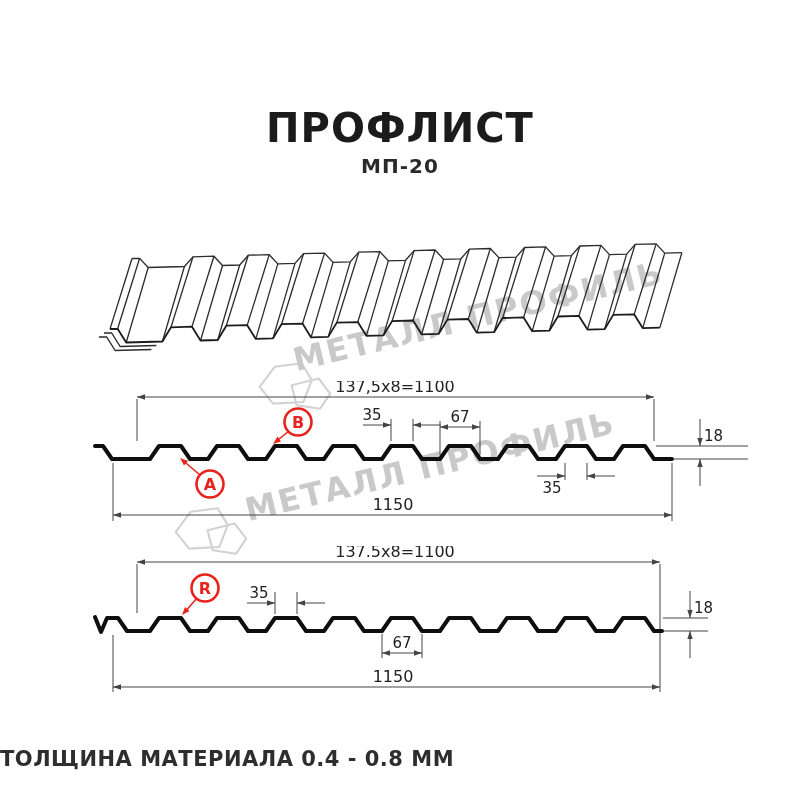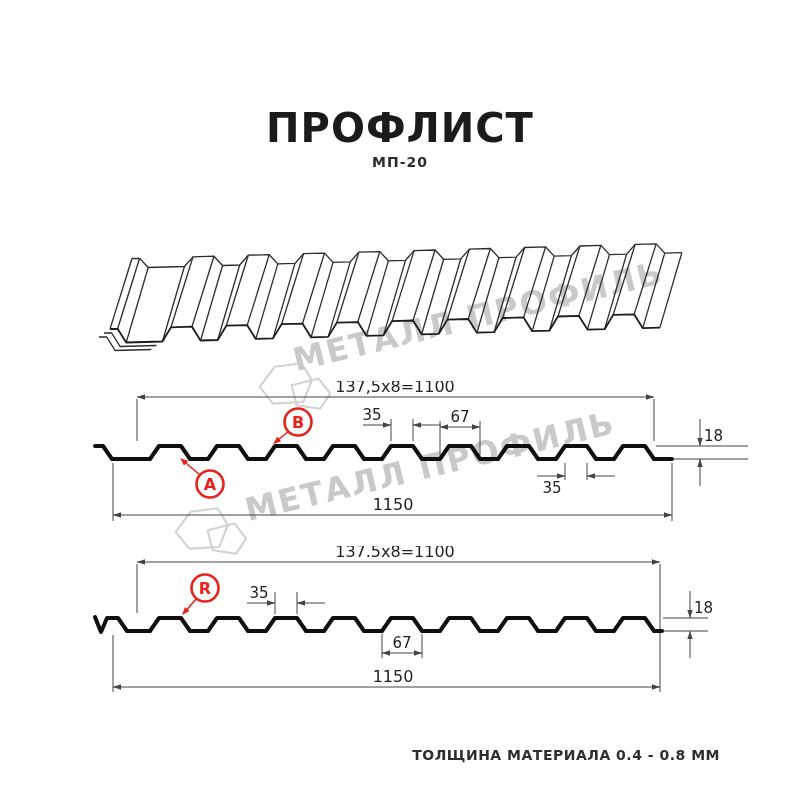--- a/index.html
+++ b/index.html
@@ -1,23 +1,23 @@
 <!DOCTYPE html>
 <html><head>
 <meta charset="utf-8">
 <style>
   html,body{margin:0;padding:0;background:#fff;}
   .page{position:relative;width:800px;height:800px;background:#ffffff;overflow:hidden;
         font-family:"DejaVu Sans","Liberation Sans",sans-serif;margin-top:41px;}
   .title{position:absolute;top:64px;left:0;width:800px;text-align:center;
          font-size:40px;font-weight:bold;letter-spacing:1px;color:#1b1b1b;}
   .subtitle{position:absolute;top:113px;left:0;width:800px;text-align:center;
-            font-size:14px;font-weight:600;letter-spacing:1px;color:#2a2a2a;}
-  .footer{position:absolute;top:706px;left:0;width:720px;text-align:right;
-          font-size:14px;font-weight:600;letter-spacing:0.5px;color:#2e2e2e;}
+            font-size:20px;font-weight:600;letter-spacing:1px;color:#2a2a2a;}
+  .footer{position:absolute;top:706px;left:0;width:720px;text-align:left;
+          font-size:21px;font-weight:600;letter-spacing:0.5px;color:#2e2e2e;}
   svg.layer{position:absolute;left:0;}
   .profile{fill:none;stroke:#0e0e0e;stroke-width:4;stroke-linejoin:round;stroke-linecap:round;}
   .dim{stroke:#444;stroke-width:1;fill:none;}
   .ah{fill:#444;stroke:none;}
   .dt{font-size:16px;fill:#222;}
   .dts{font-size:15px;fill:#222;}
   .red{stroke:#e8231e;stroke-width:1.6;fill:none;}
   .redf{fill:#e8231e;stroke:none;}
   .redc{fill:none;stroke:#e8231e;stroke-width:2.6;}
   .redt{font-size:16px;font-weight:bold;fill:#e8231e;text-anchor:middle;}

